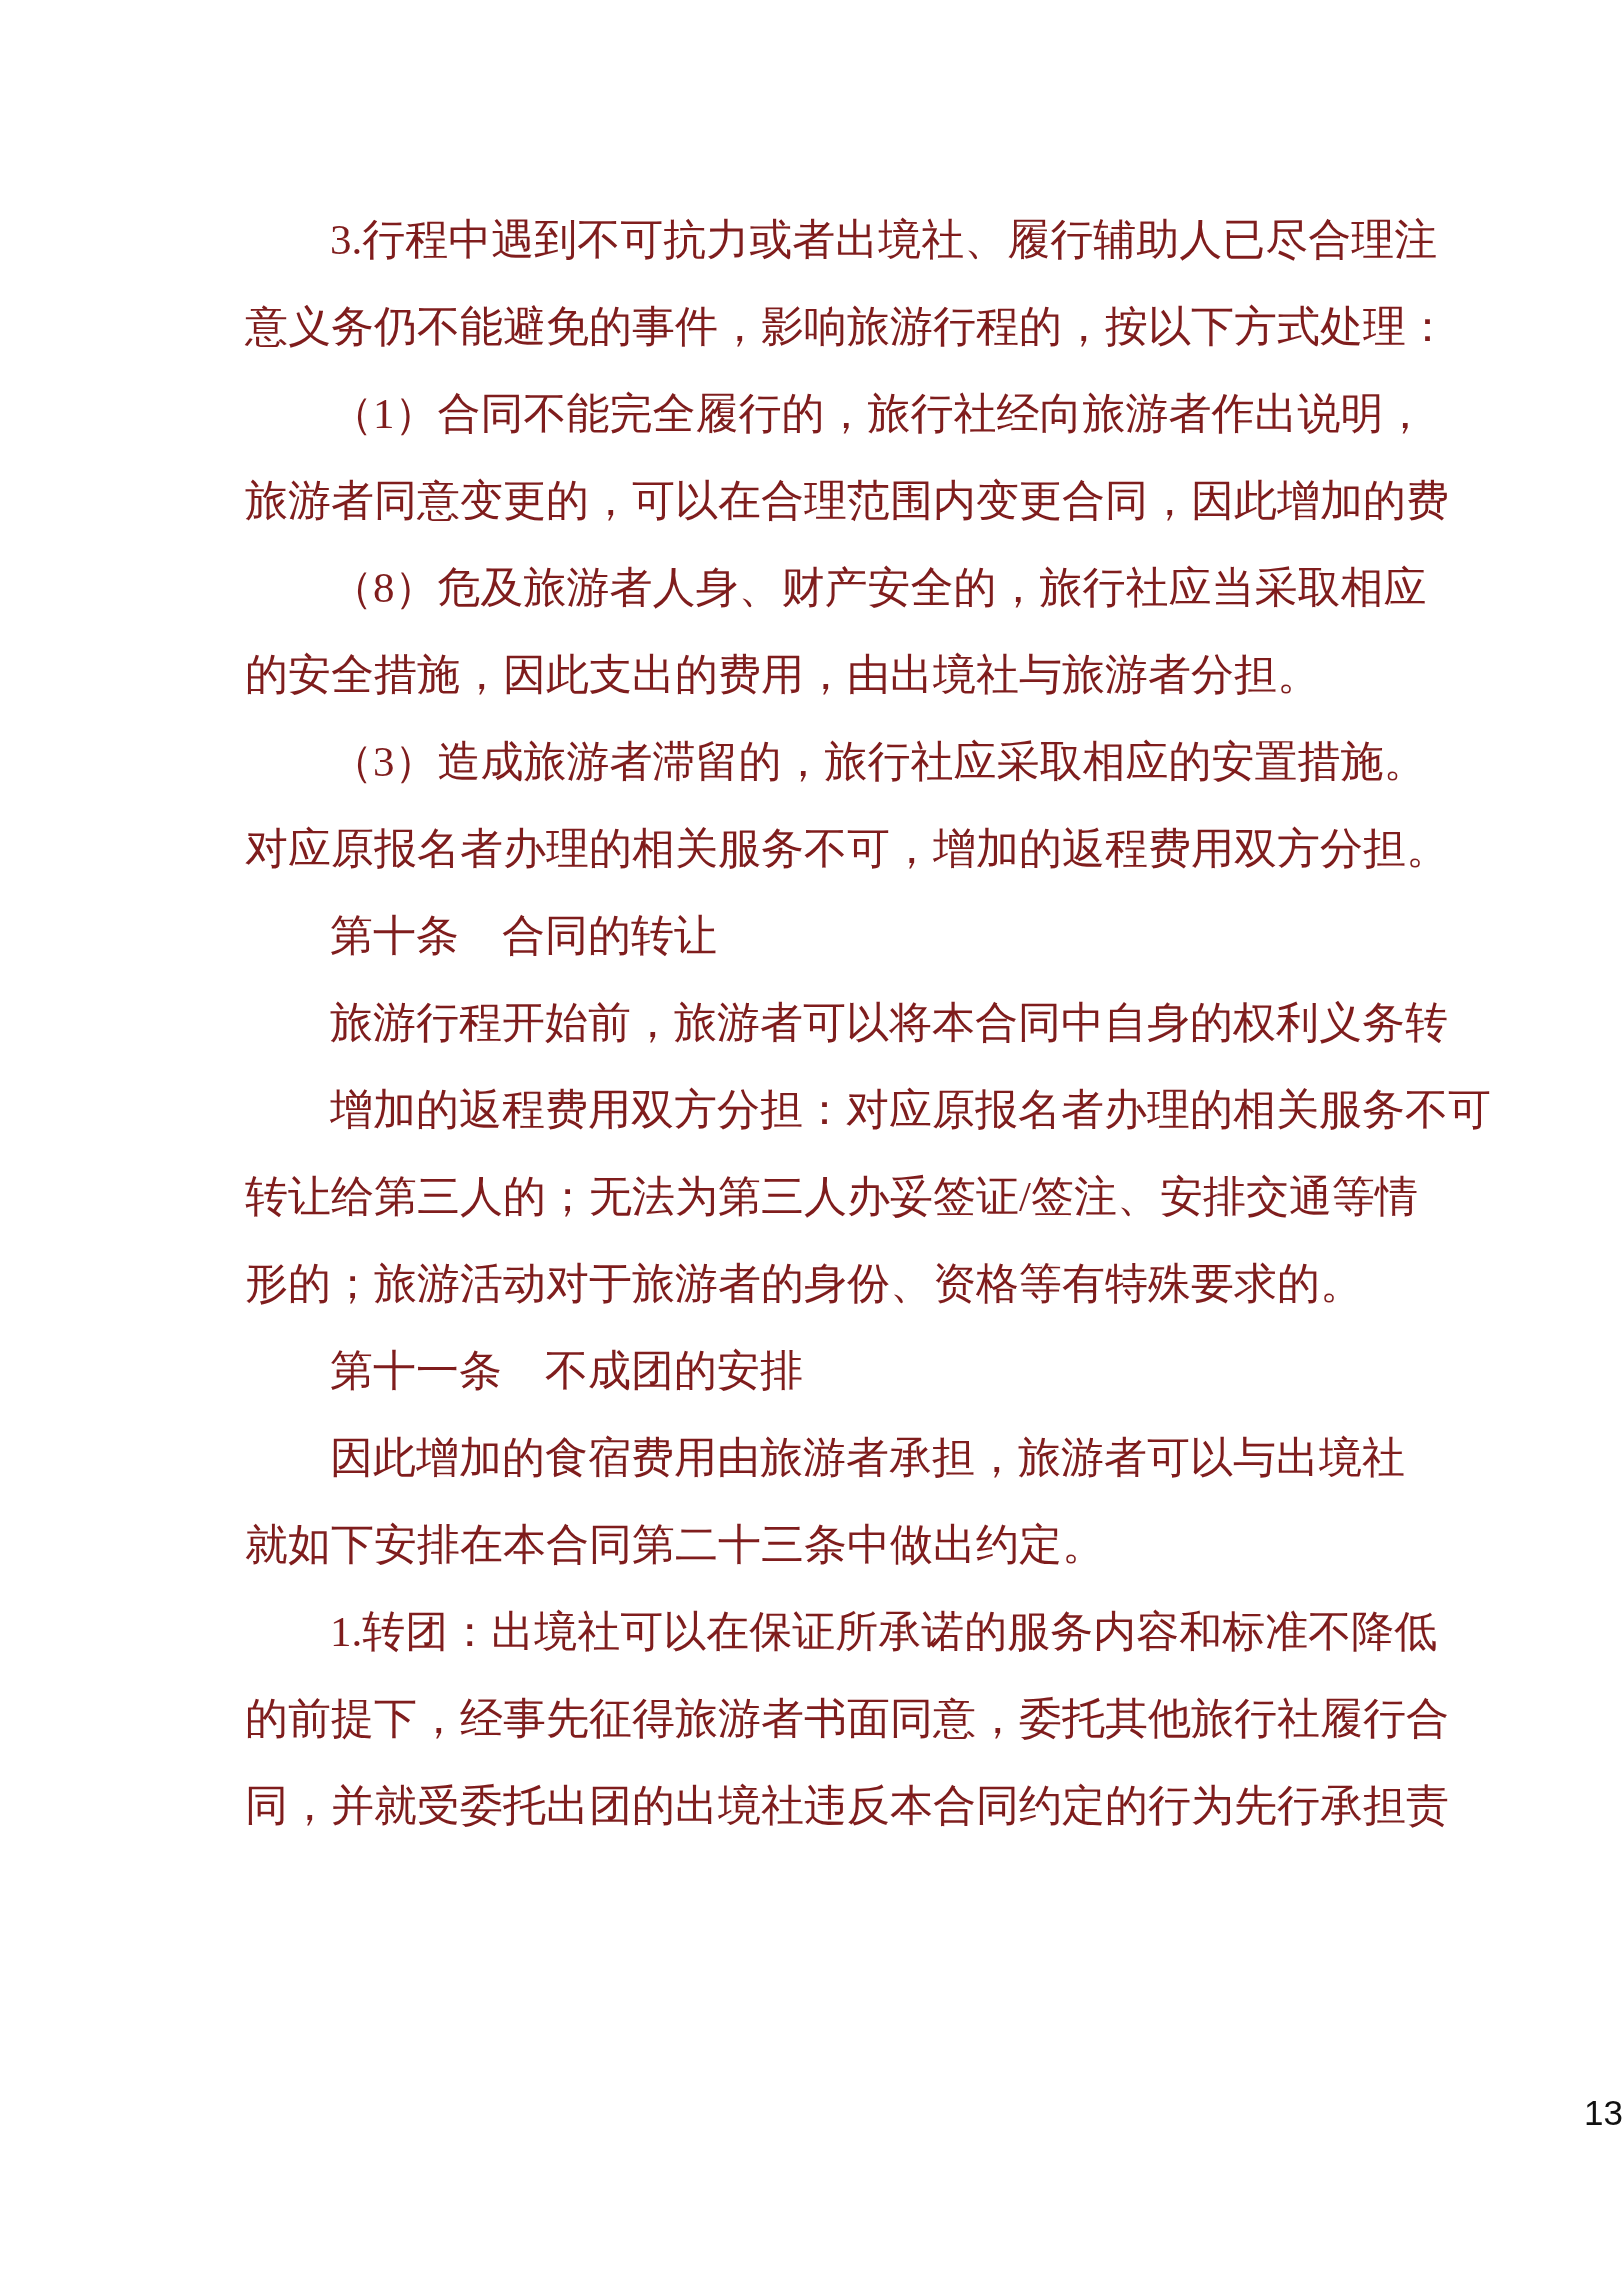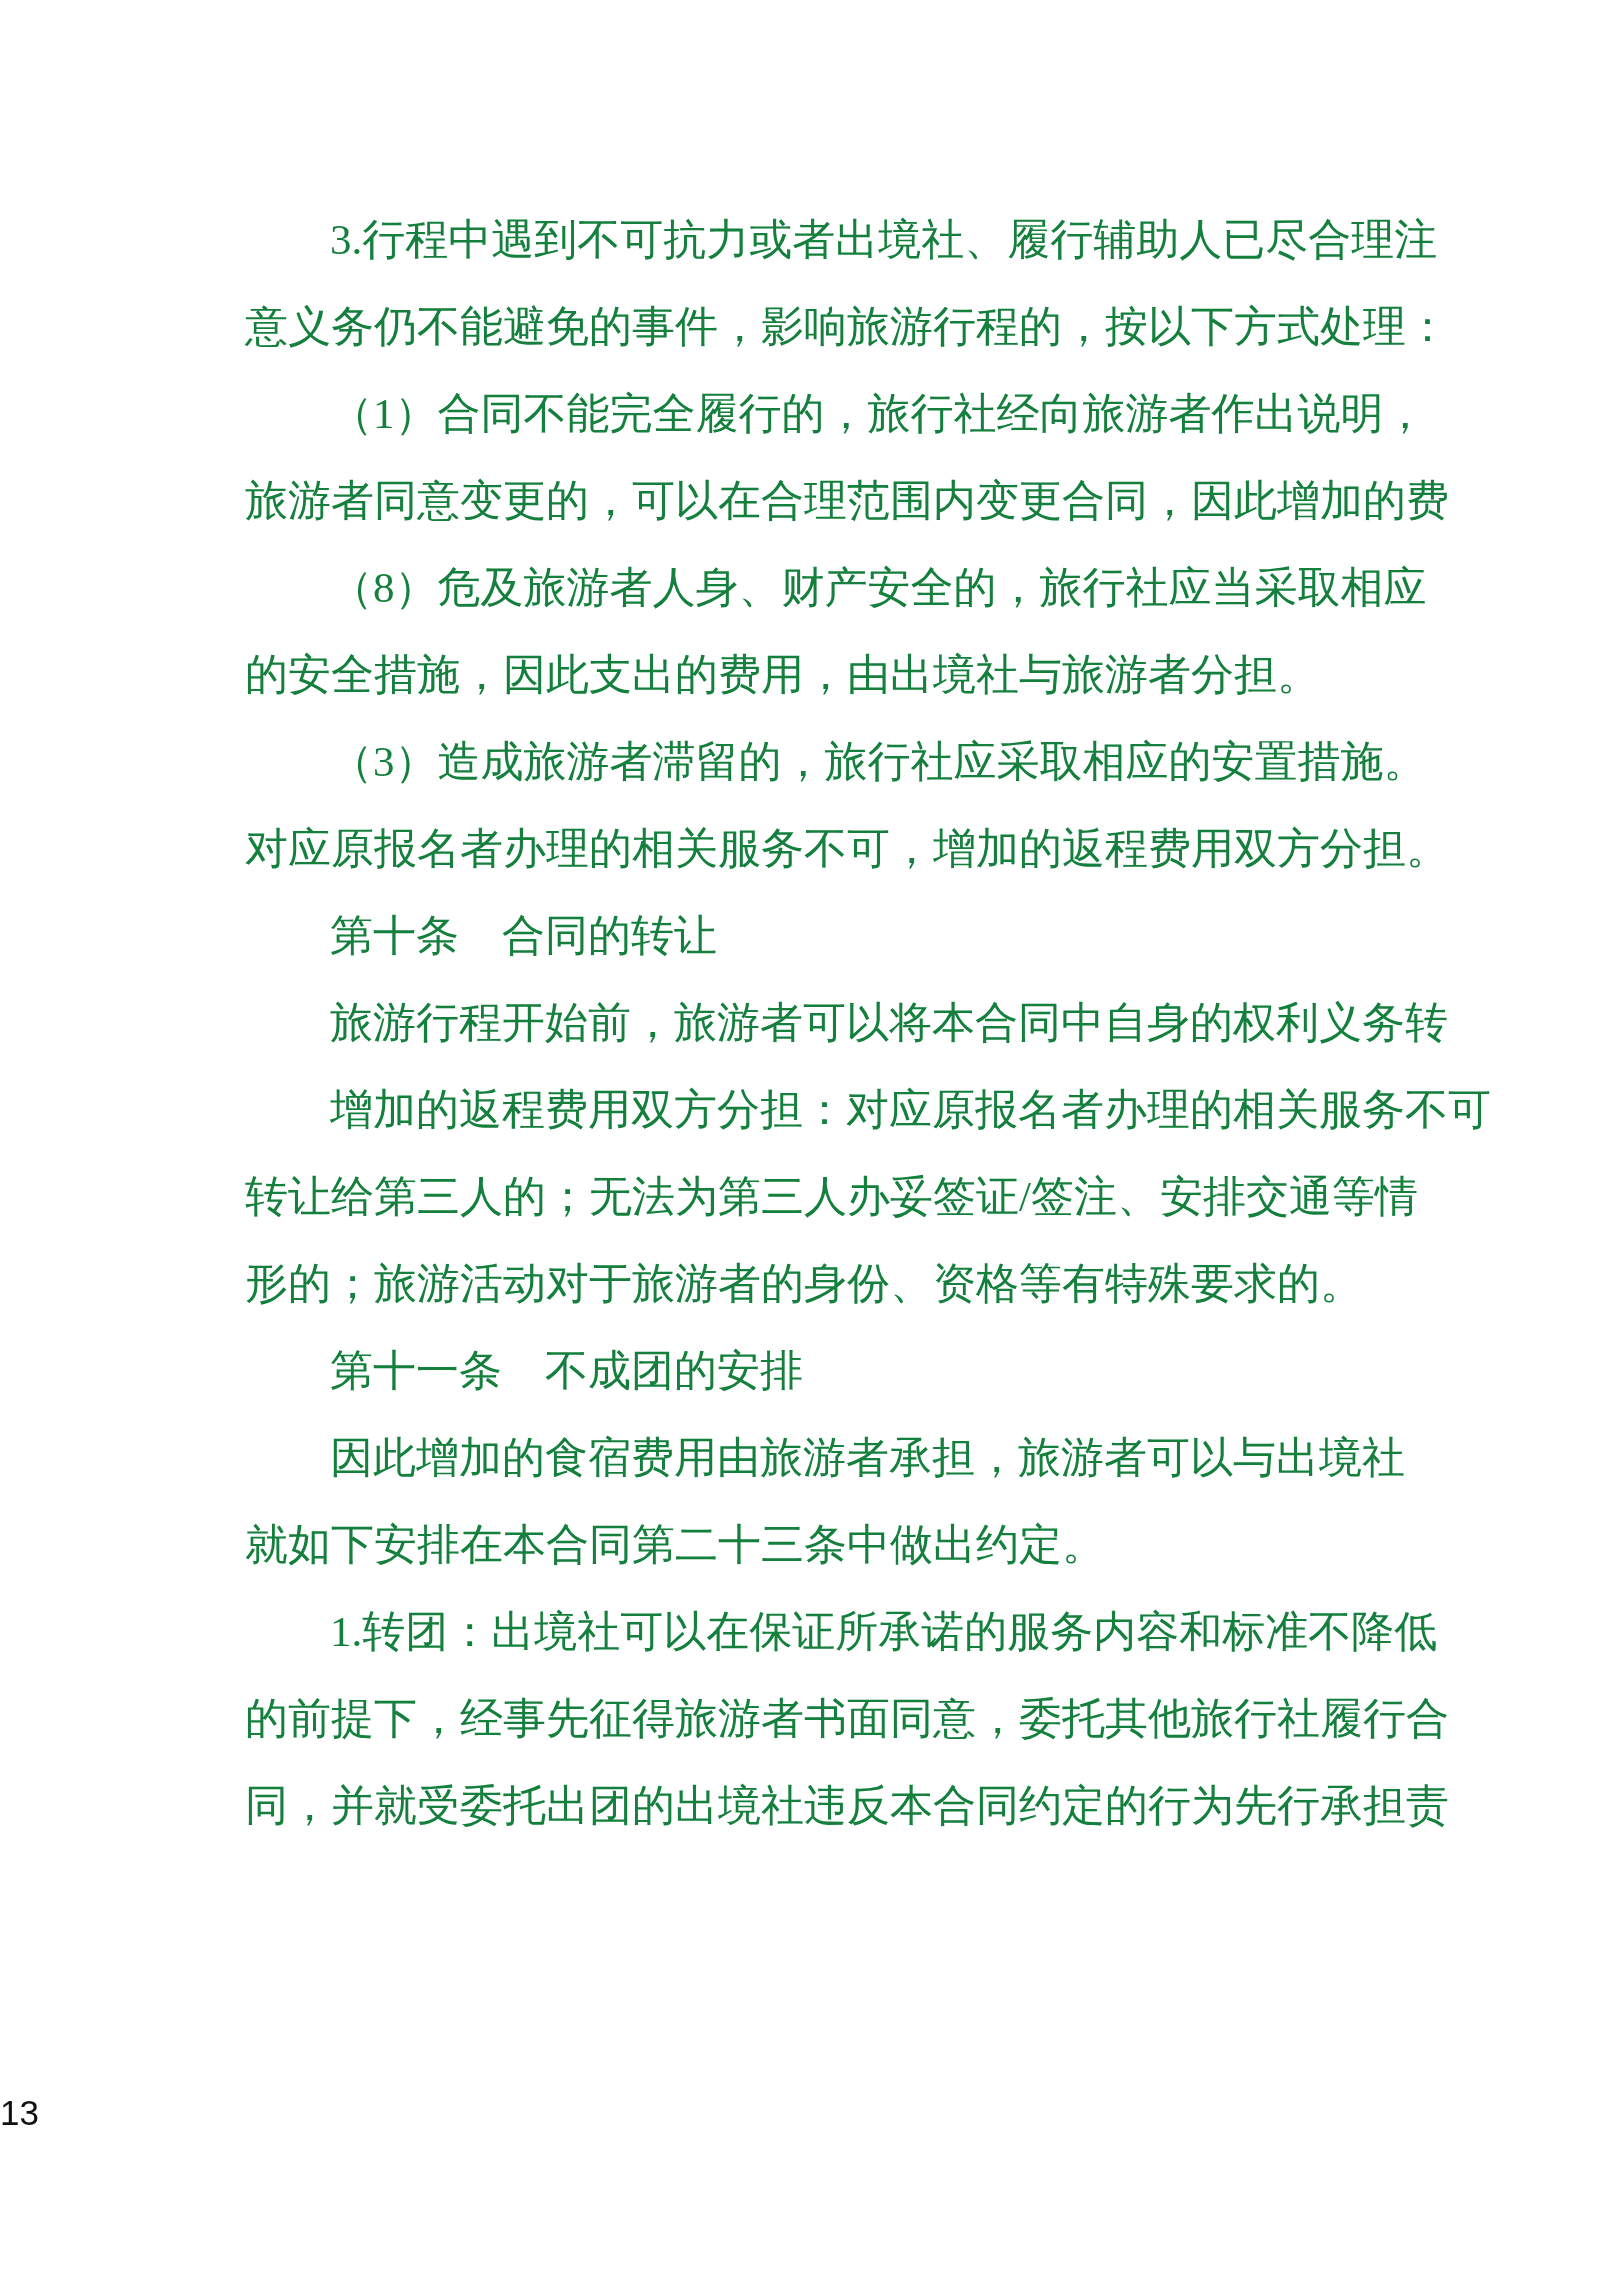--- a/index.html
+++ b/index.html
@@ -17,34 +17,34 @@
   .content {
     position: absolute;
     left: 245px;
     top: 196px;
     width: 1209px;
   }
   .line {
     height: 87px;
     line-height: 87px;
     font-size: 43px;
-    color: #15803d;
+    color: #7f1d1d;
     font-family: "Liberation Serif", "DejaVu Serif", serif;
     white-space: nowrap;
     font-weight: 400;
   }
   .line.indent {
     padding-left: 85px;
   }
   .page-number {
     position: absolute;
     top: 2095px;
     left: 0;
     width: 1623px;
-    text-align: left;
+    text-align: right;
     font-size: 35px;
     line-height: 35px;
     color: #111111;
     font-family: "Liberation Sans", "DejaVu Sans", sans-serif;
   }
 </style>
 </head>
 <body>
 
 <div class="page">

